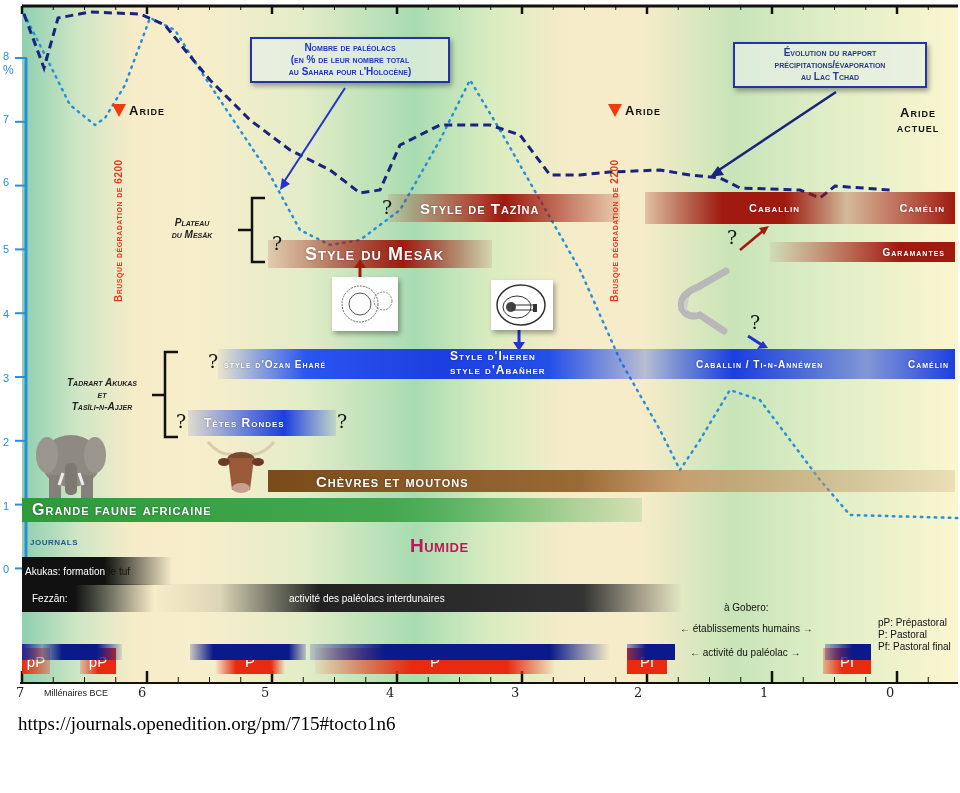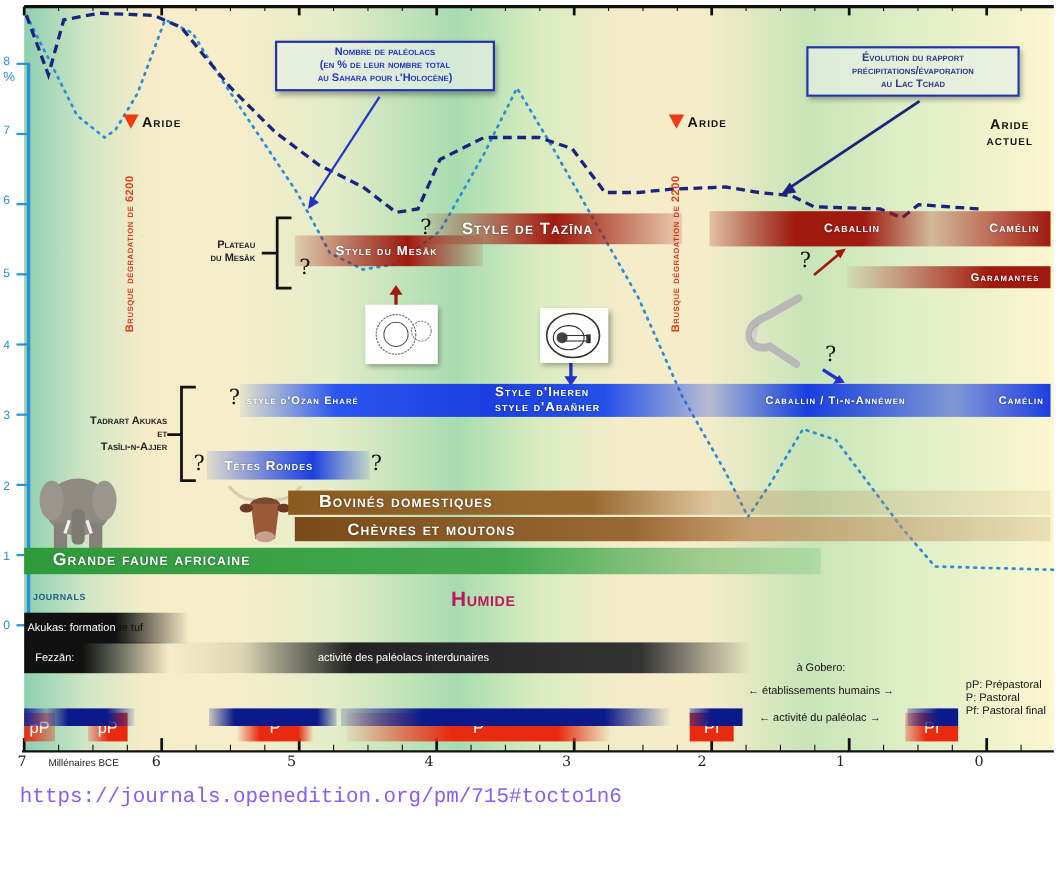--- a/index.html
+++ b/index.html
@@ -7,21 +7,21 @@
   #fig{position:absolute;left:0;top:0;width:960px;height:710px;}
   .sc{font-variant:small-caps;font-weight:bold;letter-spacing:0.5px;}
   .abs{position:absolute;}
   .band{position:absolute;display:flex;align-items:center;color:#fff;font-variant:small-caps;font-weight:bold;letter-spacing:1px;text-shadow:0 0 2px rgba(0,0,0,0.4);}
   .q{position:absolute;font-family:"DejaVu Serif",serif;font-size:19px;color:#111;}
   .ytick{position:absolute;left:3px;font-size:11px;color:#2a8fd8;}
   .box{position:absolute;border:2px solid #2233aa;background:rgba(230,240,230,0.7);color:#2233cc;font-variant:small-caps;font-weight:bold;font-size:10px;text-align:center;line-height:12px;box-shadow:2px 3px 5px rgba(0,0,0,0.35);}
   .vlabel{position:absolute;color:#e23a1e;font-variant:small-caps;font-weight:bold;font-size:10px;letter-spacing:0.5px;writing-mode:vertical-rl;transform:rotate(180deg);}
   .arid{position:absolute;font-variant:small-caps;font-weight:bold;font-size:13px;letter-spacing:1px;color:#111;}
   .tri{position:absolute;width:0;height:0;border-left:7px solid transparent;border-right:7px solid transparent;border-top:13px solid #f03a10;}
-  .grp{position:absolute;font-variant:small-caps;font-weight:bold;font-size:10px;color:#222;text-align:right;line-height:12px;}
+  .grp{position:absolute;font-variant:small-caps;font-weight:bold;font-size:10px;color:#222;text-align:center;line-height:12px;font-style:italic;}
   .tag{position:absolute;color:#fff;font-size:15px;display:flex;align-items:center;justify-content:center;margin-top:31px;}
   .blackbar{position:absolute;height:28px;color:#fff;font-size:10px;display:flex;align-items:center;}
   .xt{position:absolute;font-family:"DejaVu Serif",serif;font-size:13px;color:#222;}
   .legend{position:absolute;font-size:10px;color:#111;line-height:12px;}
 </style>
 </head>
 <body>
 
 <div id="fig">
 
@@ -181,21 +181,21 @@
   </div>
   <div class="grp" style="left:52px;top:377px;width:100px">
     <div>Tadrart Akukas</div>
     <div>et</div>
     <div>Tasīli-n-Ajjer</div>
   </div>
 
   <div class="band" style="left:388px;top:194px;width:232px;height:28px;font-size:15px;background:linear-gradient(90deg,rgba(160,26,16,0.1),#a01a10 50%,rgba(160,26,16,0.15));padding-left:32px;box-sizing:border-box">
       <span>Style de Tazīna</span>
     </div>
-  <div class="band" style="left:268px;top:214px;width:171px;height:28px;font-size:12px;background:linear-gradient(90deg,rgba(160,26,16,0.15),#a01a10 60%,rgba(160,26,16,0.1));padding-left:37px;box-sizing:border-box">
+  <div class="band" style="left:268px;top:240px;width:224px;height:28px;font-size:18px;background:linear-gradient(90deg,rgba(160,26,16,0.15),#a01a10 60%,rgba(160,26,16,0.1));padding-left:37px;box-sizing:border-box">
       <span>Style du Mesāk</span>
     </div>
   <div class="band" style="left:645px;top:192px;width:310px;height:32px;font-size:11px;background:linear-gradient(90deg,rgba(160,26,16,0.2),#a01a10 25%,#a01a10 45%,rgba(160,26,16,0.25) 65%,#a01a10 100%)">
     <span style="position:absolute;left:104px">Caballin</span>
     <span style="position:absolute;right:10px">Camélin</span>
   </div>
   <div class="band" style="left:770px;top:242px;width:185px;height:20px;font-size:10px;background:linear-gradient(90deg,rgba(160,26,16,0.05),#a01a10 70%);justify-content:flex-end;padding-right:10px;box-sizing:border-box">
       <span>Garamantes</span>
     </div>
 
@@ -260,27 +260,24 @@
         <path d="M2,2 Q14,16 26,14" fill="none" stroke="#d8cdb0" stroke-width="3"></path>
         <path d="M68,2 Q56,16 44,14" fill="none" stroke="#d8cdb0" stroke-width="3"></path>
         <ellipse cx="35" cy="20" rx="14" ry="8" fill="#7a4a30"></ellipse>
         <path d="M22,18 L48,18 L44,50 L26,50 Z" fill="#9a5a3a"></path>
         <ellipse cx="35" cy="48" rx="9" ry="5" fill="#c8a090"></ellipse>
         <ellipse cx="18" cy="22" rx="6" ry="4" fill="#6a3a24"></ellipse>
         <ellipse cx="52" cy="22" rx="6" ry="4" fill="#6a3a24"></ellipse>
       </svg>
   </div>
 
-  <div class="band" style="left:262px;top:446px;width:693px;height:22px;font-size:16px;background:linear-gradient(90deg,#8a5a20,#9a6a30 40%,rgba(170,120,60,0.3) 56%,rgba(200,160,110,0.15));padding-left:28px;box-sizing:border-box">
-      <span>Bovinés domestiques</span>
-    </div>
   <div class="band" style="left:268px;top:470px;width:687px;height:22px;font-size:15px;background:linear-gradient(90deg,#7a4a18,#9a6a35 45%,rgba(190,140,90,0.8) 60%,rgba(200,170,130,0.3));padding-left:48px;box-sizing:border-box">
       <span>Chèvres et moutons</span>
     </div>
-  <div class="band" style="left:22px;top:498px;width:724px;height:24px;font-size:16px;background:linear-gradient(90deg,#2e9a3a,#45a850 60%,rgba(80,180,90,0.2));padding-left:26px;box-sizing:border-box">
+  <div class="band" style="left:22px;top:498px;width:620px;height:24px;font-size:16px;background:linear-gradient(90deg,#2e9a3a,#45a850 60%,rgba(80,180,90,0.2));padding-left:10px;box-sizing:border-box">
       <span>Grande faune africaine</span>
     </div>
 
   <div class="abs sc" style="left:30px;top:534px;font-size:12px;color:#1d5a8a">journals</div>
   <div class="abs sc" style="left:410px;top:535px;font-size:19px;color:#be185d">Humide</div>
 
   <div class="blackbar" style="left:22px;top:557px;width:150px;background:linear-gradient(90deg,#111 55%,rgba(0,0,0,0));padding-left:3px;box-sizing:border-box">
     <span>Akukas: formation</span>
       <span style="color:#111"> de tuf</span>
   </div>
@@ -315,13 +312,13 @@
   <div class="abs" style="left:44px;top:688px;font-size:9px;color:#222">Millénaires BCE</div>
   <div class="xt" style="left:138px;top:685px">6</div>
   <div class="xt" style="left:261px;top:685px">5</div>
   <div class="xt" style="left:386px;top:685px">4</div>
   <div class="xt" style="left:511px;top:685px">3</div>
   <div class="xt" style="left:634px;top:685px">2</div>
   <div class="xt" style="left:760px;top:685px">1</div>
   <div class="xt" style="left:886px;top:685px">0</div>
 </div>
 
-<div class="abs" style="left:18px;top:713px;font-size:19px;color:#8b5cf6;font-family:Liberation Mono, monospace">https://journals.openedition.org/pm/715#tocto1n6</div>
+<div class="abs" style="left:18px;top:713px;font-size:19px;color:#000000;font-family:Liberation Serif, serif">https://journals.openedition.org/pm/715#tocto1n6</div>
 
 </body></html>

